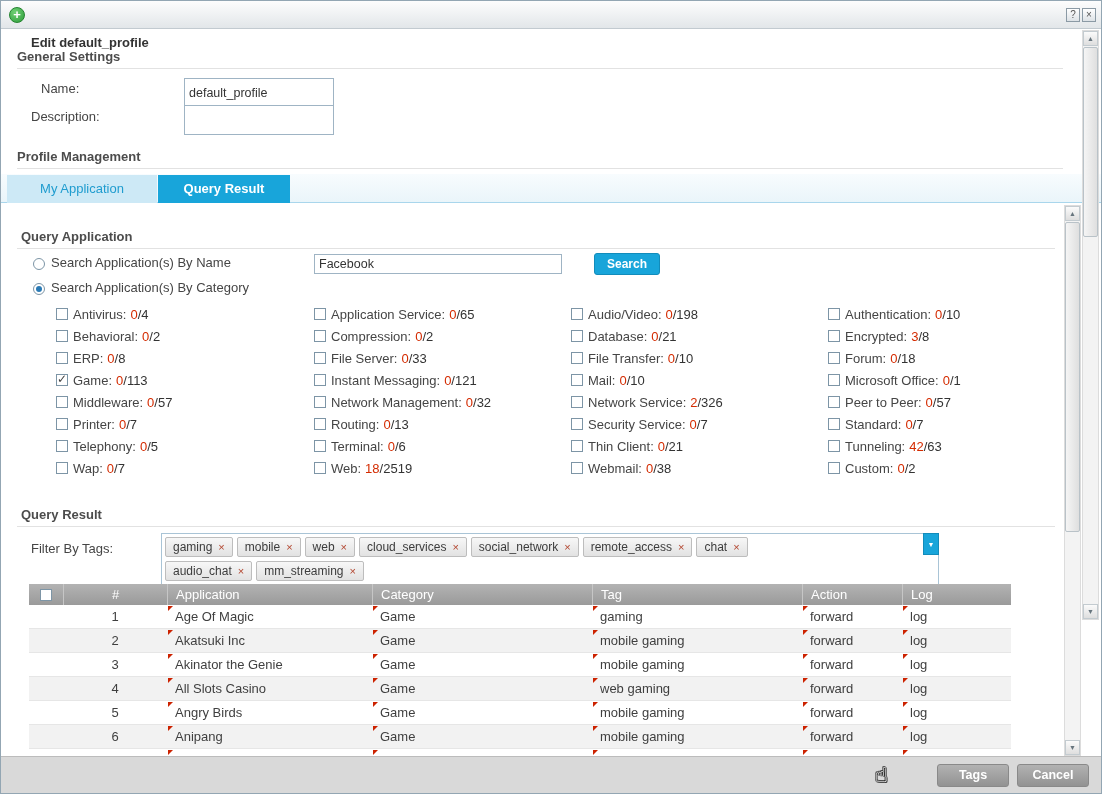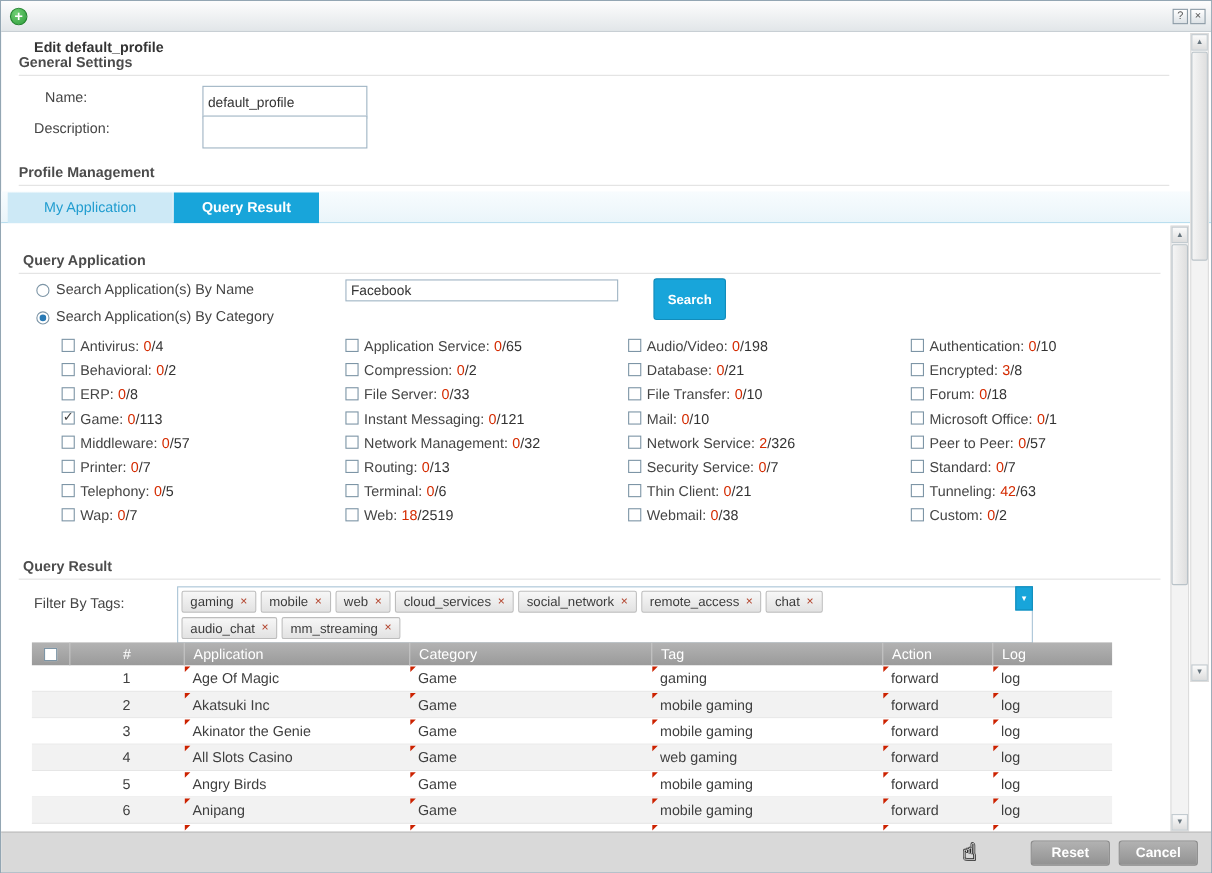--- a/index.html
+++ b/index.html
@@ -37,21 +37,21 @@
 
   
   .panel{position:absolute;top:202px;left:0;right:0;bottom:37px;background:#fff;}
 
   
   .qa-radio-row{position:absolute;display:flex;align-items:flex-end;gap:6px;font-size:13px;color:#454545;}
   .radio{width:12px;height:12px;border:1px solid #7d95a6;border-radius:50%;background:#fff;position:relative;display:inline-block;}
   .radio.selected::after{content:"";position:absolute;left:2px;top:2px;width:6px;height:6px;border-radius:50%;background:#2a7ab5;}
   .qa-input{position:absolute;left:313px;top:51px;width:248px;height:20px;border:1px solid #9fb4c4;
     padding:1px 4px;font-size:12.5px;color:#333;font-family:inherit;}
-  .search-btn{position:absolute;left:593px;top:50px;height:38px;padding:0 12px;background:#18a5da;border:1px solid #128cbb;
+  .search-btn{position:absolute;left:593px;top:50px;height:22px;padding:0 12px;background:#18a5da;border:1px solid #128cbb;
     border-radius:3px;color:#fff;font-weight:bold;font-size:12px;font-family:inherit;cursor:pointer;}
 
   .cat-grid{position:absolute;top:100px;left:55px;width:995px;display:grid;
     grid-template-columns:258px 257px 257px 1fr;grid-auto-rows:22px;align-items:center;}
   .cat-item{display:flex;align-items:center;font-size:13px;color:#454545;cursor:default;}
   .cb{width:12px;height:12px;border:1px solid #7d95a6;background:#fff;display:inline-block;position:relative;flex:0 0 auto;}
   .cb .tick{display:none;position:absolute;left:0;top:-3px;font-size:12px;color:#444;font-weight:bold;}
   .cb.checked .tick{display:block;}
   .cat-label{margin-left:5px;}
   .cat-sel{margin-left:4px;color:#d42b00;}
@@ -655,21 +655,21 @@
     </div>
 
     <div class="sbar sb-inner">
       <div class="sb-btn sb-up">▲</div>
       <div class="sb-thumb"></div>
       <div class="sb-btn sb-down">▼</div>
     </div>
   </div>
 
   <div class="footer">
-    <button class="btn btn-gray">Reset</button>
+    <button class="btn btn-gray">Tags</button>
     <button class="btn btn-gray">Cancel</button>
   </div>
 
   <span class="cursor">☝</span>
 
   <div class="sbar sb-outer">
     <div class="sb-btn sb-up">▲</div>
     <div class="sb-thumb"></div>
     <div class="sb-btn sb-down">▼</div>
   </div>

